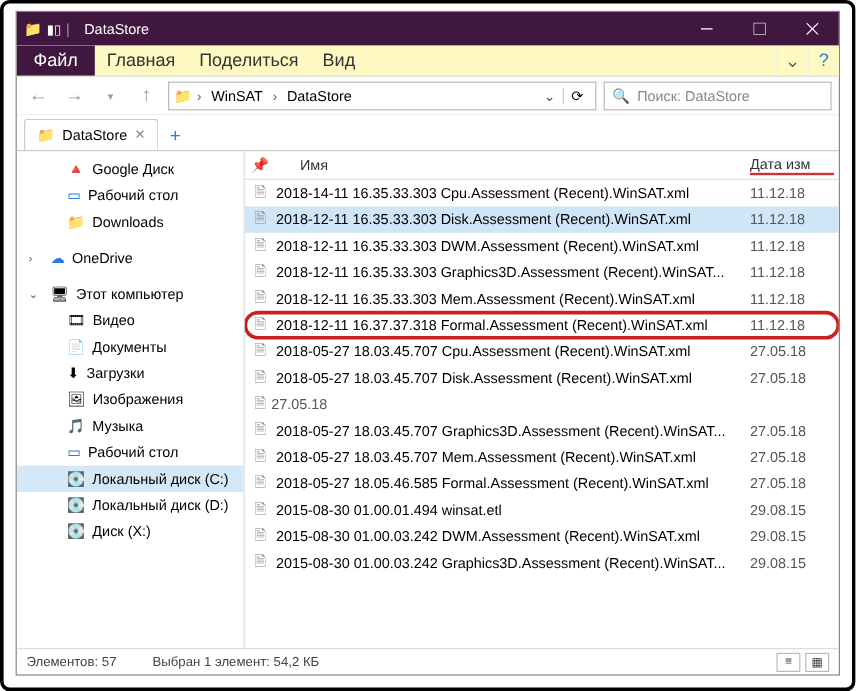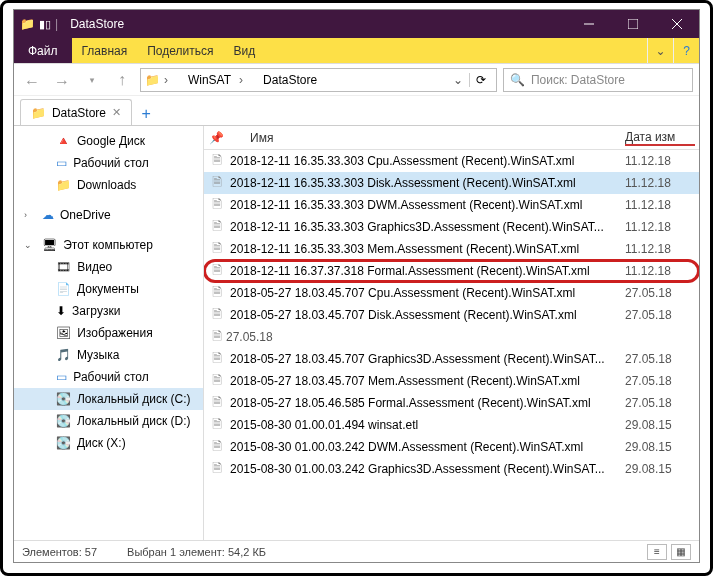--- a/index.html
+++ b/index.html
@@ -4,29 +4,29 @@
 <style>
 * { box-sizing: border-box; margin: 0; padding: 0; font-family: "Segoe UI", Tahoma, sans-serif; }
 body { background: #fff; }
 .outer { width: 713px; height: 576px; border: 3px solid #000; border-radius: 8px; position: relative; overflow: hidden; background:#fff;}
 .window { position:absolute; left:10px; top:6px; right:10px; bottom:10px; border:1px solid #888; background:#fff; display:flex; flex-direction:column;}
 .titlebar { height:28px; background:#40173f; color:#fff; display:flex; align-items:center; font-size:12px; }
 .titlebar .ticons { display:flex; gap:4px; padding:0 6px; align-items:center;}
 .titlebar .title { padding-left:6px; }
 .titlebar .winbtns { margin-left:auto; display:flex; }
 .titlebar .winbtn { width:44px; height:28px; display:flex; align-items:center; justify-content:center; color:#fff;}
-.menubar { height:26px; background:#fde047; border-bottom:1px solid #ddd; display:flex; align-items:stretch; font-size:12px;text-align:right; }
+.menubar { height:26px; background:#fef9c3; border-bottom:1px solid #ddd; display:flex; align-items:stretch; font-size:15px;text-align:right; }
 .menubar .file { background:#40173f; color:#fff; padding:0 14px; display:flex; align-items:center;}
 .menubar .mitem { padding:0 10px; display:flex; align-items:center; color:#333;}
 .menubar .spacer { flex:1;}
 .menubar .rightctl { width:26px; display:flex; align-items:center; justify-content:center; color:#555; border-left:1px solid #eee;}
 .addressbar { height:32px; display:flex; align-items:center; padding:4px 6px; gap:6px; border-bottom:1px solid #eee;}
 .navbtn { width:24px; height:24px; display:flex; align-items:center; justify-content:center; color:#999;}
 .pathbox { flex:1; height:24px; border:1px solid #bbb; display:flex; align-items:center; font-size:12px; padding:0 4px; gap:2px;}
-.pathbox .seg { padding:0 4px;margin-left:12px;}
+.pathbox .seg { padding:0 4px;}
 .pathbox .sep { color:#666; padding:0 2px;}
 .pathbox .dd { margin-left:auto; width:18px; text-align:center; color:#555;}
 .searchbox { width:190px; height:24px; border:1px solid #bbb; display:flex; align-items:center; font-size:12px; padding:0 6px; color:#888; gap:6px;}
 .tabrow { height:30px; display:flex; align-items:flex-end; padding:0 6px; border-bottom:1px solid #ccc; gap:2px;}
 .tab { display:flex; align-items:center; gap:6px; height:26px; padding:0 10px; font-size:12px; border:1px solid #ccc; border-bottom:none; border-top-left-radius:3px; border-top-right-radius:3px; background:#fff;}
 .tab.active { background:#fff;}
 .tab .close { color:#888; font-size:11px;}
 .tabplus { width:24px; text-align:center; font-size:16px; color:#2b7cd3; padding-bottom:2px;}
 .body { flex:1; display:flex; min-height:0;}
 .sidebar { width:190px; border-right:1px solid #ddd; font-size:12px; overflow-y:auto; padding:4px 0;}
@@ -194,21 +194,21 @@
 
     <div class="content">
       <div class="colhead">
         <span style="width:18px;text-align:center;color:#555">📌</span>
         <div class="col-name">Имя</div>
         <div class="col-date">Дата изм</div>
       </div>
       <div class="filelist" id="filelist">
             <div class="row">
               <span class="ic ic-file">🗎</span>
-              <span class="nm">2018-12-11 16.35.33.303 Cpu.Assessment (Recent).WinSAT.xml</span>
+              <span class="nm">2018-14-11 16.35.33.303 Cpu.Assessment (Recent).WinSAT.xml</span>
               <span class="dt">11.12.18</span>
             </div>
             <div class="row sel">
               <span class="ic ic-file">🗎</span>
               <span class="nm">2018-12-11 16.35.33.303 Disk.Assessment (Recent).WinSAT.xml</span>
               <span class="dt">11.12.18</span>
             </div>
             <div class="row">
               <span class="ic ic-file">🗎</span>
               <span class="nm">2018-12-11 16.35.33.303 DWM.Assessment (Recent).WinSAT.xml</span>

